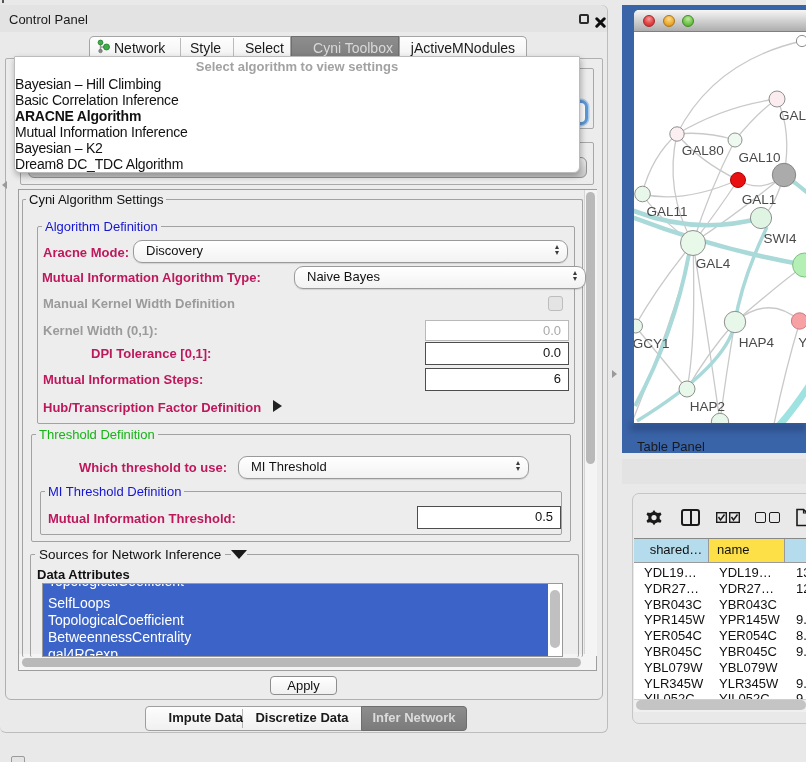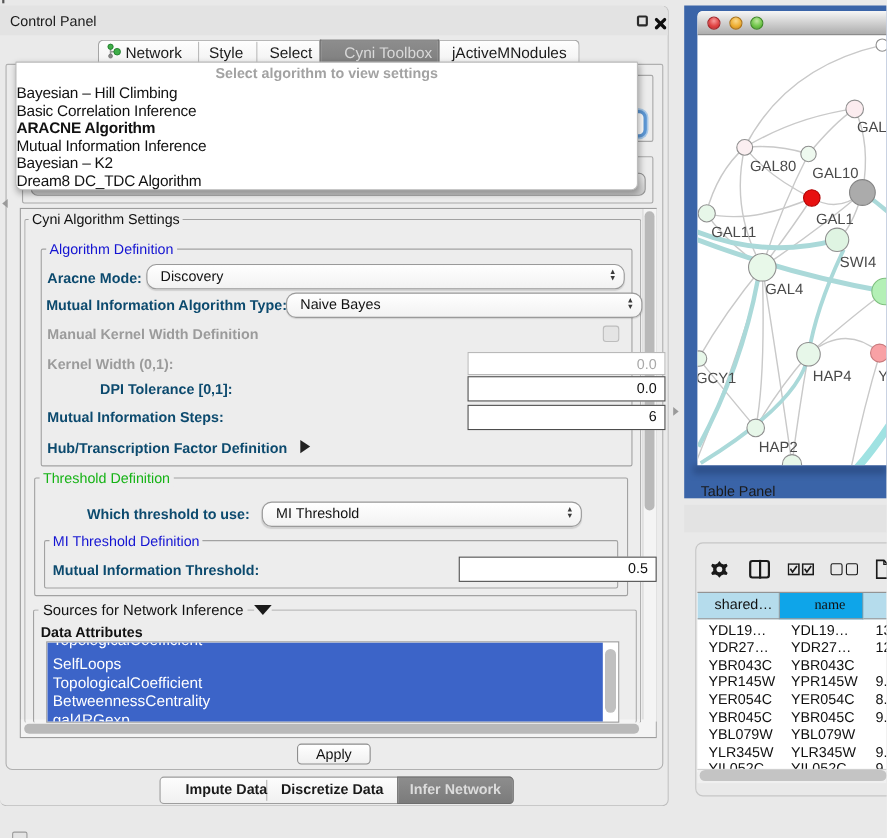--- a/index.html
+++ b/index.html
@@ -1,25 +1,25 @@
 <!DOCTYPE html>
 <html><head>
 <meta charset="utf-8">
 <style>
 html,body{margin:0;padding:0;}
 body{width:806px;height:762px;background:#e9e9e9;font-family:"Liberation Sans",sans-serif;position:relative;overflow:hidden;}
 .abs{position:absolute;}
-.lbl{font-size:13px;font-weight:bold;color:#0c4a6e;white-space:nowrap;}
+.lbl{font-size:13px;font-weight:bold;color:#be185d;white-space:nowrap;}
 .dlbl{font-size:13px;font-weight:bold;color:#9b9b9b;white-space:nowrap;}
 .combo{position:absolute;background:linear-gradient(#ffffff,#f2f2f2);border:1px solid #9a9a9a;border-radius:9px;box-shadow:0 1px 1px rgba(0,0,0,.12);}
 .combo .tx{position:absolute;left:12px;top:2px;font-size:13px;color:#111;white-space:nowrap;}
 .combo .ar{position:absolute;display:block;right:7px;top:4px;width:5px;}
 .ar .up{display:block;width:0;height:0;border-left:2.5px solid transparent;border-right:2.5px solid transparent;border-bottom:4px solid #3a3a3a;margin-bottom:2px;}
 .ar .dn{display:block;width:0;height:0;border-left:2.5px solid transparent;border-right:2.5px solid transparent;border-top:4px solid #3a3a3a;}
-.field{position:absolute;background:#fff;border:1px solid #4d4d4d;font-size:13px;color:#111;text-align:right;padding-left:36px;}
+.field{position:absolute;background:#fff;border:1px solid #4d4d4d;font-size:13px;color:#111;text-align:right;}
 .field span{position:absolute;right:7px;top:2px;}
 .gbox{position:absolute;border:1px solid #a2a2a2;border-radius:2px;}
 .gtitle{position:absolute;background:#ededed;padding:0 3px;font-size:13px;white-space:nowrap;}
 </style>
 </head>
 <body>
 
 <div class="abs" style="left:2px;top:0;width:2px;height:3px;background:#555;"></div>
 
 <div class="abs" style="left:0;top:5px;width:608px;height:728px;background:#eaeaea;border:1px solid #bdbdbd;border-left:none;border-radius:0 6px 6px 6px;box-sizing:border-box;"></div>
@@ -70,21 +70,21 @@
 <div class="lbl" style="position:absolute;left:43px;top:245px;">Aracne Mode:</div>
 <div class="combo" style="left:133px;top:240px;width:433px;height:21px;">
     <span class="tx">Discovery</span>
     <span class="ar">
       <span class="up"></span>
       <span class="dn"></span>
     </span>
   </div>
 
 <div class="lbl" style="position:absolute;left:42px;top:270px;">Mutual Information Algorithm Type:</div>
-<div class="combo" style="left:260px;top:266px;width:290px;height:21px;padding-left:32px;">
+<div class="combo" style="left:294px;top:266px;width:290px;height:21px;">
     <span class="tx">Naive Bayes</span>
     <span class="ar">
       <span class="up"></span>
       <span class="dn"></span>
     </span>
   </div>
 
 <div class="dlbl" style="position:absolute;left:43px;top:296px;">Manual Kernel Width Definition</div>
 <div class="abs" style="left:548px;top:296px;width:13px;height:13px;background:#e4e4e4;border:1px solid #bdbdbd;border-radius:3px;"></div>
 
@@ -270,21 +270,21 @@
 </svg>
 <div class="abs" style="left:754.5px;top:512px;width:11px;height:11px;border:1.5px solid #1a1a1a;border-radius:2px;box-sizing:border-box;"></div>
 <div class="abs" style="left:768.5px;top:512px;width:11px;height:11px;border:1.5px solid #1a1a1a;border-radius:2px;box-sizing:border-box;"></div>
 <svg class="abs" style="left:796px;top:508px;" width="12" height="19" viewBox="0 0 12 19">
   <path d="M1 1.5 L7.5 1.5 L11 5 L11 17.5 L1 17.5 Z" fill="none" stroke="#1a1a1a" stroke-width="1.6"></path>
   <path d="M7.5 1.5 L7.5 5 L11 5" fill="none" stroke="#1a1a1a" stroke-width="1.2"></path>
 </svg>
 
 <div class="abs" style="left:634px;top:538px;width:172px;height:163px;background:#fff;border-top:1px solid #888;overflow:hidden;">
   <div class="abs" style="left:0;top:0;width:75px;height:24px;background:#b5dcec;border-right:1px solid #9a9a9a;border-bottom:1px solid #9a9a9a;box-sizing:border-box;text-align:center;font-size:13px;color:#111;"><span style="position:relative;top:3px;left:5px;">shared…</span></div>
-  <div class="abs" style="left:75px;top:0;width:76px;height:24px;background:#0ea5e9;border-right:1px solid #9a9a9a;border-bottom:1px solid #9a9a9a;box-sizing:border-box;text-align:center;font-size:13px;color:#111;font-family:Liberation Serif, serif;"><span style="position:relative;top:3px;left:8px;">name</span></div>
+  <div class="abs" style="left:75px;top:0;width:76px;height:24px;background:#fde047;border-right:1px solid #9a9a9a;border-bottom:1px solid #9a9a9a;box-sizing:border-box;font-size:13px;color:#111;"><span style="position:relative;top:3px;left:8px;">name</span></div>
   <div class="abs" style="left:151px;top:0;width:30px;height:24px;background:#b5dcec;border-bottom:1px solid #9a9a9a;box-sizing:border-box;"></div>
   <div class="abs" style="left:10px;top:26px;font-size:13px;color:#111;line-height:15.8px;">YDL19…<br>YDR27…<br>YBR043C<br>YPR145W<br>YER054C<br>YBR045C<br>YBL079W<br>YLR345W<br>YIL052C</div>
   <div class="abs" style="left:85px;top:26px;font-size:13px;color:#111;line-height:15.8px;">YDL19…<br>YDR27…<br>YBR043C<br>YPR145W<br>YER054C<br>YBR045C<br>YBL079W<br>YLR345W<br>YIL052C</div>
   <div class="abs" style="left:162px;top:26px;font-size:13px;color:#111;line-height:15.8px;">13<br>12<br>&nbsp;<br>9.<br>8.<br>9.<br>&nbsp;<br>9.<br>9.</div>
 </div>
 
 <div class="abs" style="left:634px;top:699px;width:172px;height:12px;background:#f0f0f0;border-top:1px solid #d0d0d0;"></div>
 <div class="abs" style="left:636px;top:700px;width:170px;height:10px;background:#c4c4c4;border-radius:5px;"></div>
 
 </body></html>

